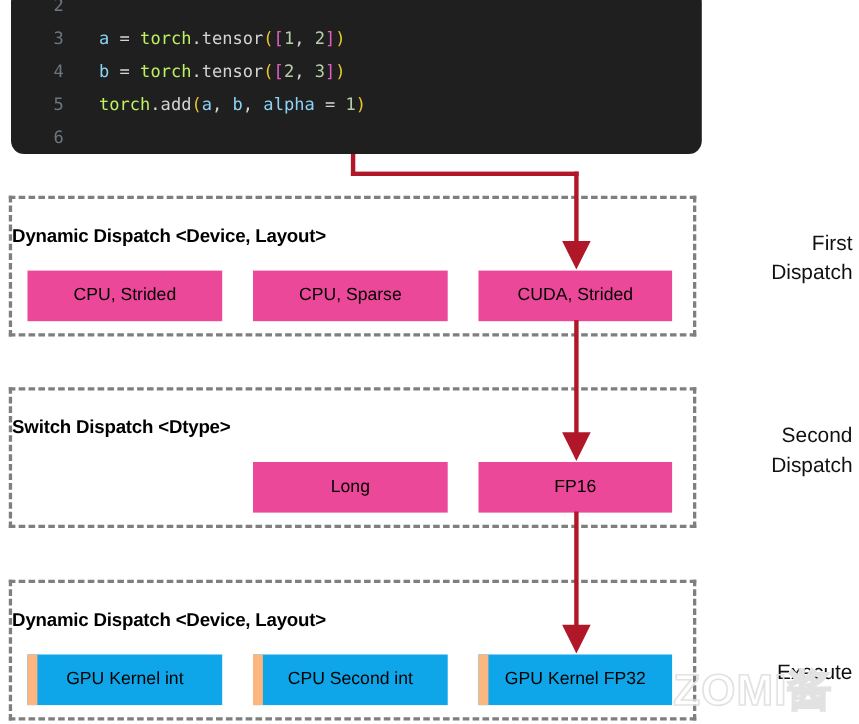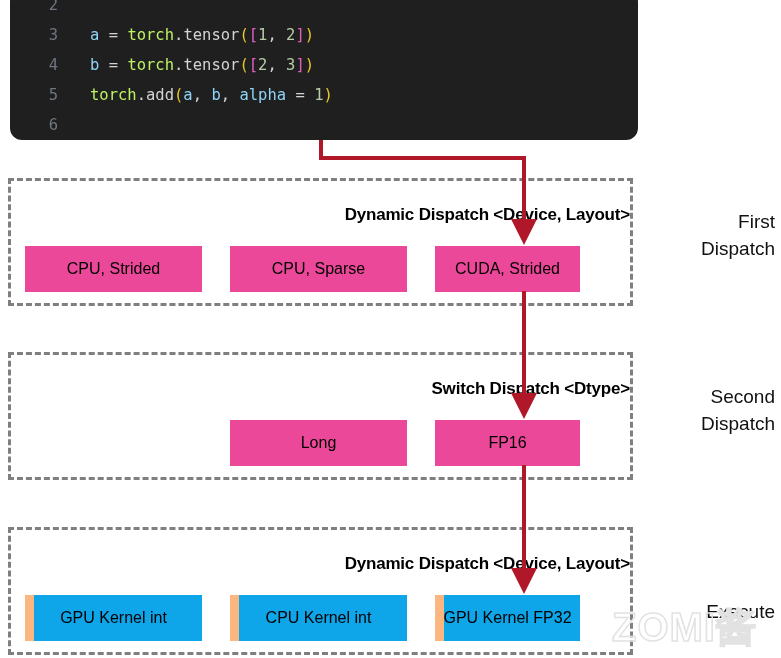--- a/index.html
+++ b/index.html
@@ -37,38 +37,38 @@
     border:3px dashed #7f7f7f;
     background:transparent;
     box-sizing:border-box;
   }
   #panel-1{top:178px;height:128px;}
   #panel-2{top:352px;height:128px;}
   #panel-3{top:527px;height:128px;}
 
   .panel-title{
     position:absolute;left:0;right:0;top:24px;
-    text-align:right;
+    text-align:left;
     font-size:17px;font-weight:bold;color:#000000;
     letter-spacing:-0.2px;
   }
 
   
   .chip-row{position:absolute;left:0;right:0;top:65px;height:46px;}
   .chip{
     position:absolute;top:0;height:46px;
     display:flex;align-items:center;justify-content:center;
     font-size:16px;color:#000;
     box-sizing:border-box;
   }
   .chip.green{background:#ec4899;}
   .chip.orange{background:#0ea5e9;}
   .chip.c1{left:14px;width:177px;}
   .chip.c2{left:219px;width:177px;}
-  .chip.c3{left:424px;width:145px;}
+  .chip.c3{left:424px;width:176px;}
 
   
   .chip.orange::before{
     content:"";position:absolute;left:0;top:0;bottom:0;width:9px;
     background:#fbb77f;
   }
 
   
   .stage{
     position:absolute;left:655px;width:120px;text-align:right;
@@ -123,21 +123,21 @@
   <div class="chip-row">
     <div class="chip green c2">Long</div>
     <div class="chip green c3">FP16</div>
   </div>
 </div>
 
 <div class="panel" id="panel-3">
   <div class="panel-title">Dynamic Dispatch &lt;Device, Layout&gt;</div>
   <div class="chip-row">
     <div class="chip orange c1">GPU Kernel int</div>
-    <div class="chip orange c2">CPU Kernel int</div>
+    <div class="chip orange c2">CPU Second int</div>
     <div class="chip orange c3">GPU Kernel FP32</div>
   </div>
 </div>
 
 <div class="stage" id="stage-1">
   <div>First</div>
   <div>Dispatch</div>
 </div>
 <div class="stage" id="stage-2">
   <div>Second</div>

